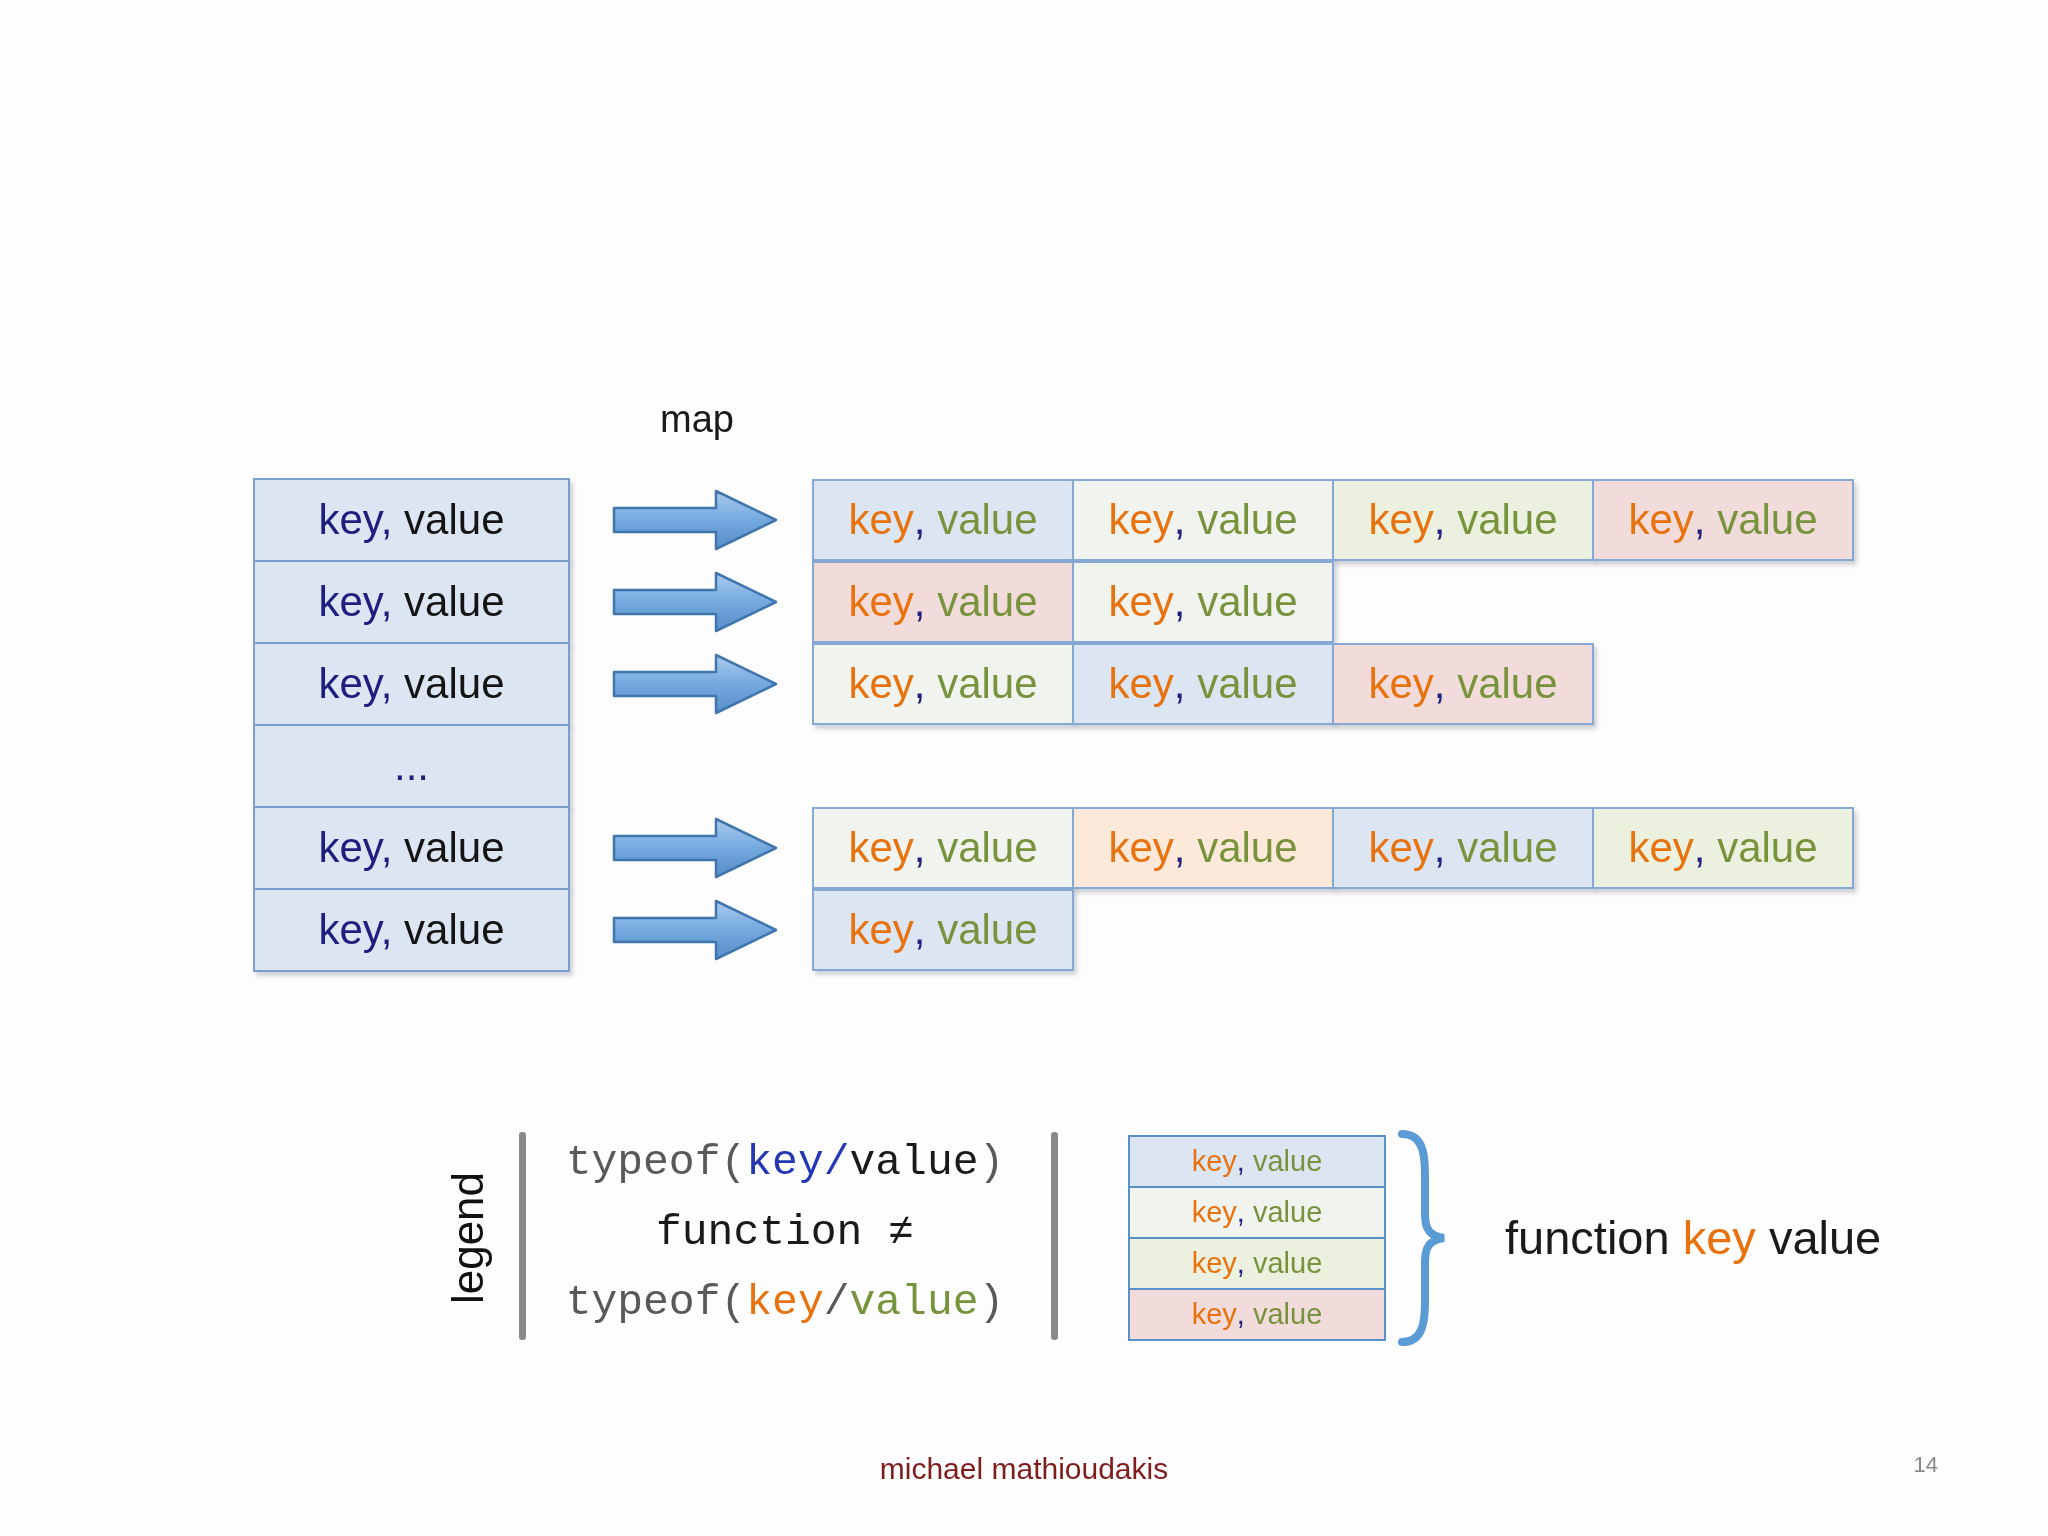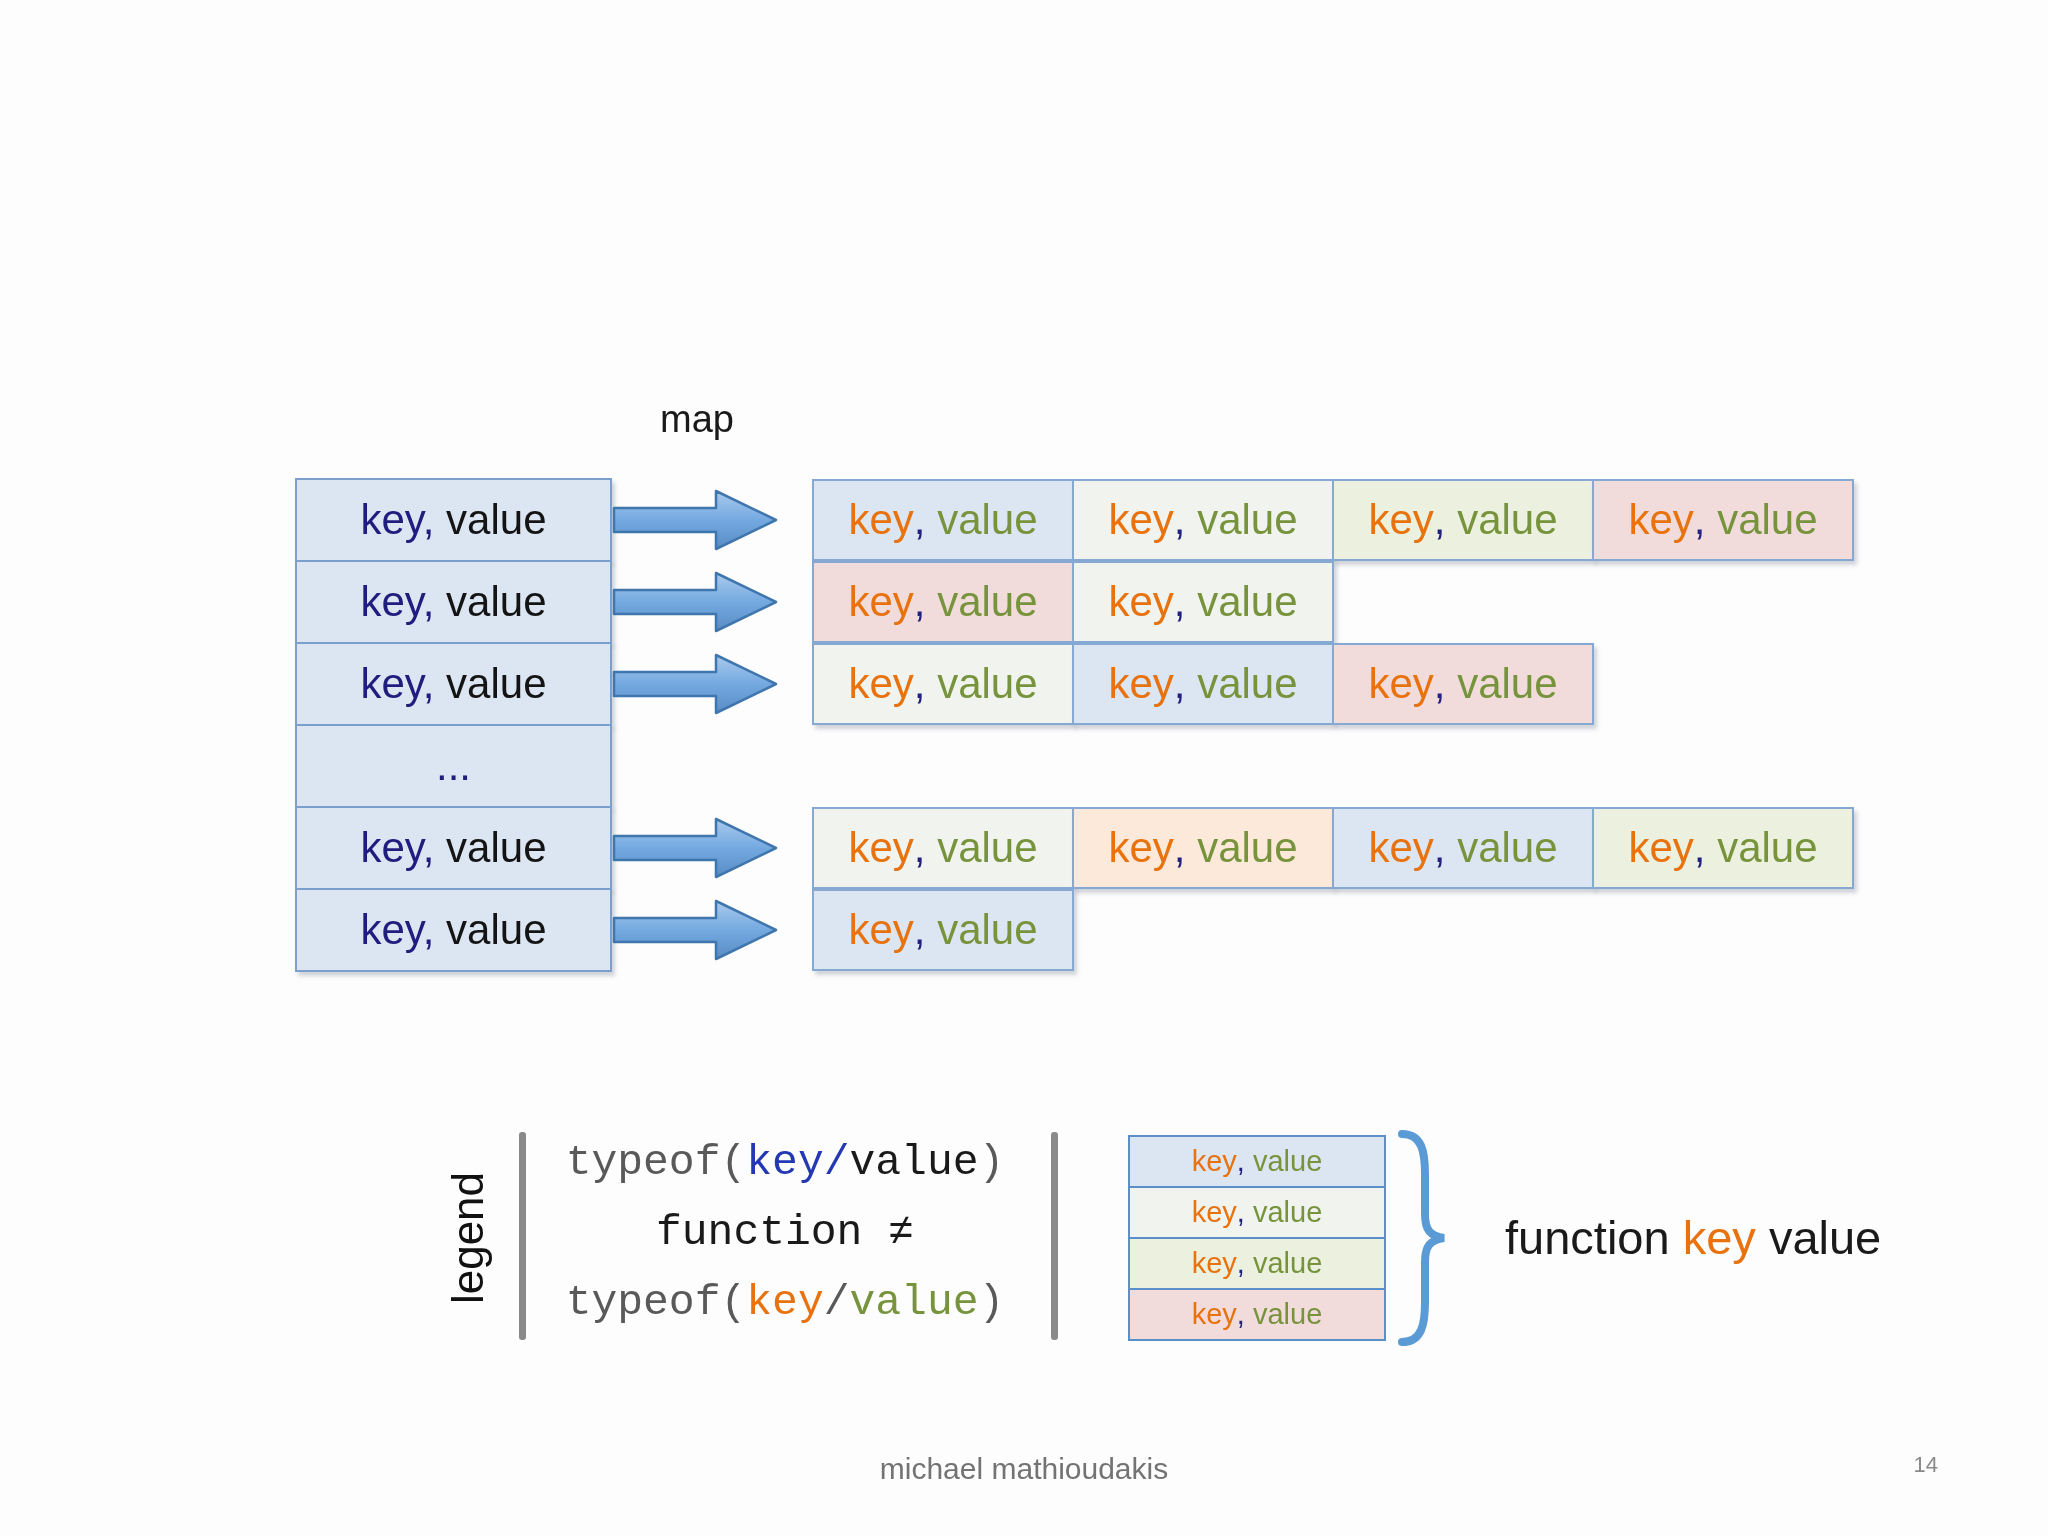--- a/index.html
+++ b/index.html
@@ -7,21 +7,21 @@
   .slide{position:relative;width:2048px;height:1536px;background:#fdfdfd;overflow:hidden;}
 
   .title{position:absolute;left:96px;top:28px;font-size:86px;color:#16168f;letter-spacing:-1px;}
 
   .map-label{position:absolute;left:612px;top:398px;width:170px;text-align:center;font-size:38px;color:#1a1a1a;}
 
   
   .in-col{position:absolute;left:253px;top:478px;width:317px;}
   .in-row{box-sizing:border-box;width:317px;height:84px;margin-top:-2px;background:#dce6f2;
           border:2px solid #7ba0cd;display:flex;align-items:center;justify-content:center;
-          font-size:42px;box-shadow:3px 4px 4px rgba(125,135,150,.35);margin-left:42px;}
+          font-size:42px;box-shadow:3px 4px 4px rgba(125,135,150,.35);}
   .in-row:first-child{margin-top:0;}
 
   
   .out-row{position:absolute;left:812px;display:flex;}
   .out-box{box-sizing:border-box;width:262px;height:82px;margin-left:-2px;
            border:2px solid #85a9d3;display:flex;align-items:center;justify-content:center;
            font-size:42px;box-shadow:3px 4px 4px rgba(125,135,150,.35);}
   .out-box:first-child{margin-left:0;}
 
   .arrow{position:absolute;left:612px;}
@@ -46,21 +46,21 @@
           font-size:43px;line-height:70px;font-family:Liberation Mono, monospace;}
   .mini-col{position:absolute;left:1128px;top:1135px;width:258px;}
   .mini-row{box-sizing:border-box;width:258px;height:53px;margin-top:-2px;border:2px solid #5b8fc7;
             display:flex;align-items:center;justify-content:center;font-size:29px;}
   .mini-row:first-child{margin-top:0;}
   .brace{position:absolute;left:1392px;top:1126px;}
   .note{position:absolute;left:1505px;top:1210px;font-size:47px;color:#1a1a1a;white-space:nowrap;}
 
   
   .footer-author{position:absolute;left:0;top:1452px;width:2048px;text-align:center;
-                 font-size:30px;color:#737373;}
+                 font-size:30px;color:#7f1d1d;}
   .footer-page{position:absolute;left:1860px;top:1452px;width:78px;text-align:right;
                font-size:22px;color:#8a8a8a;}
 </style>
 </head>
 <body>
 
 <div class="slide">
 
   <div class="map-label">map</div>
 

